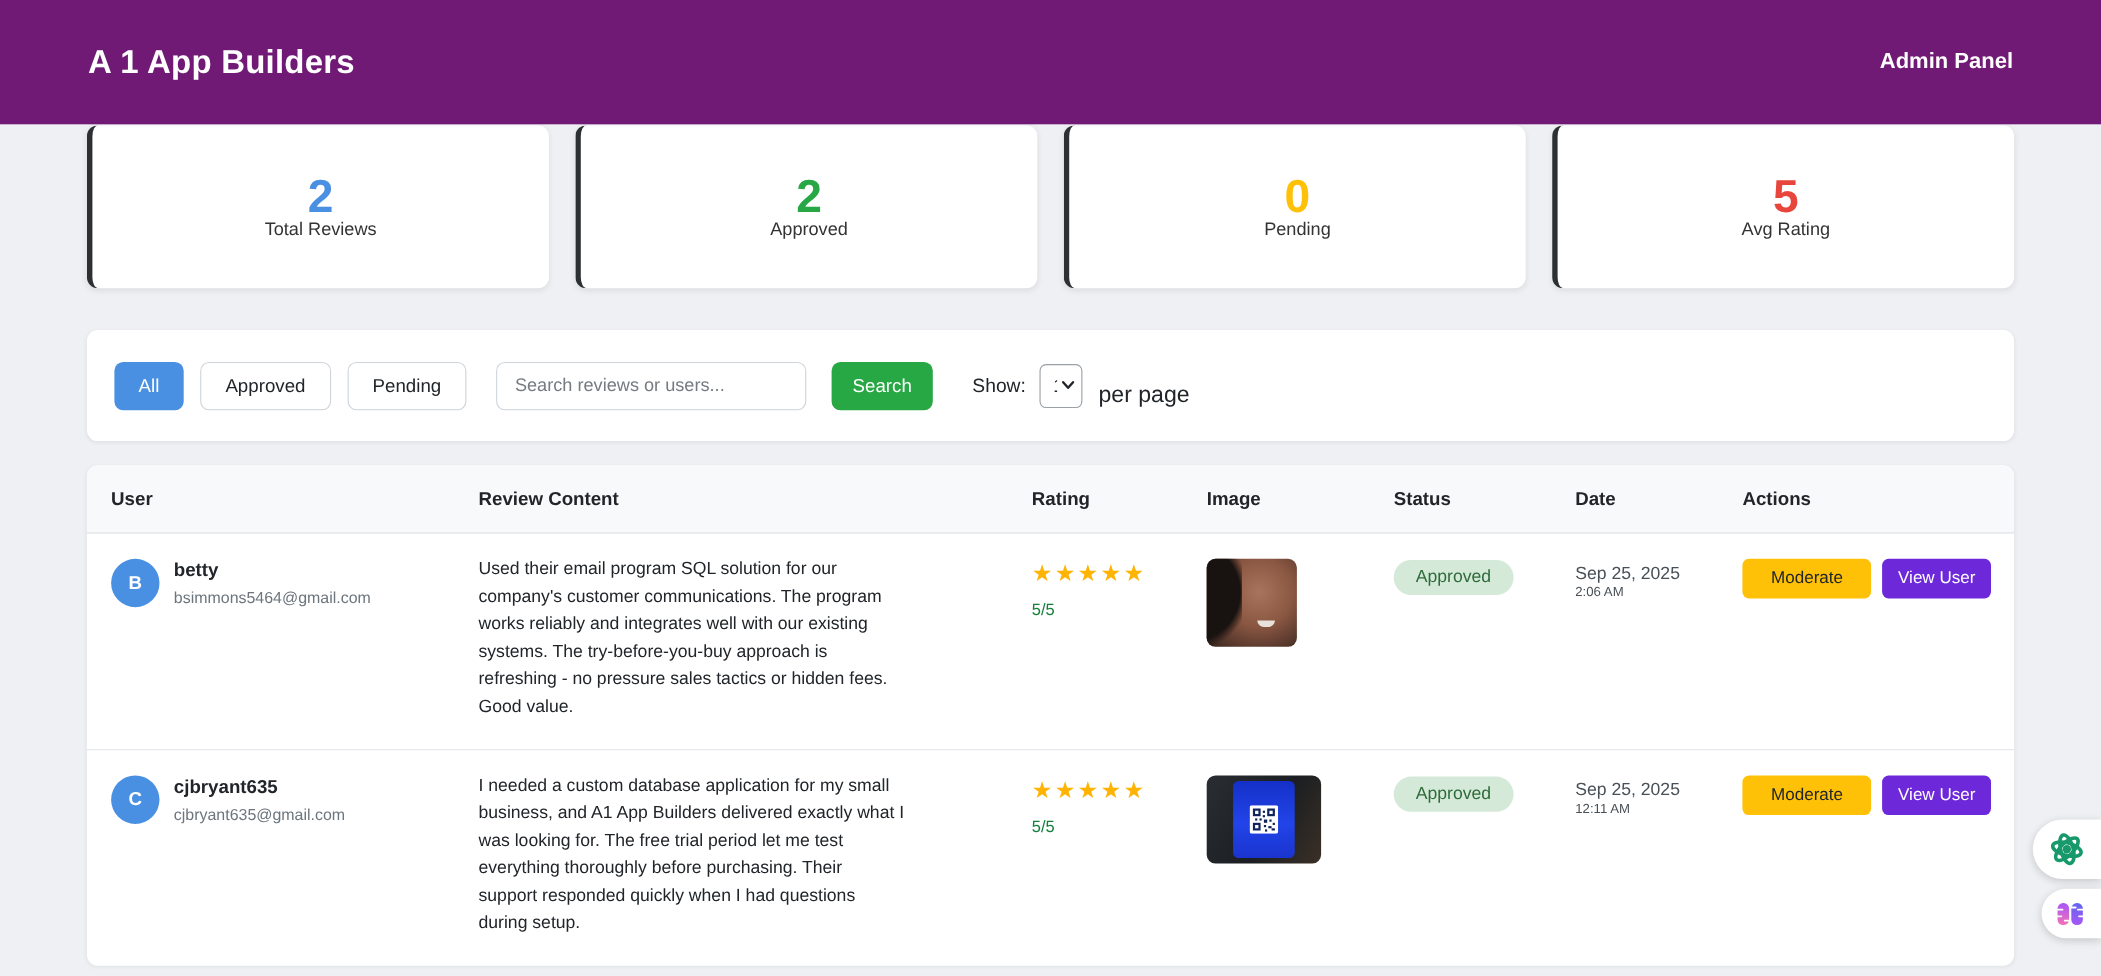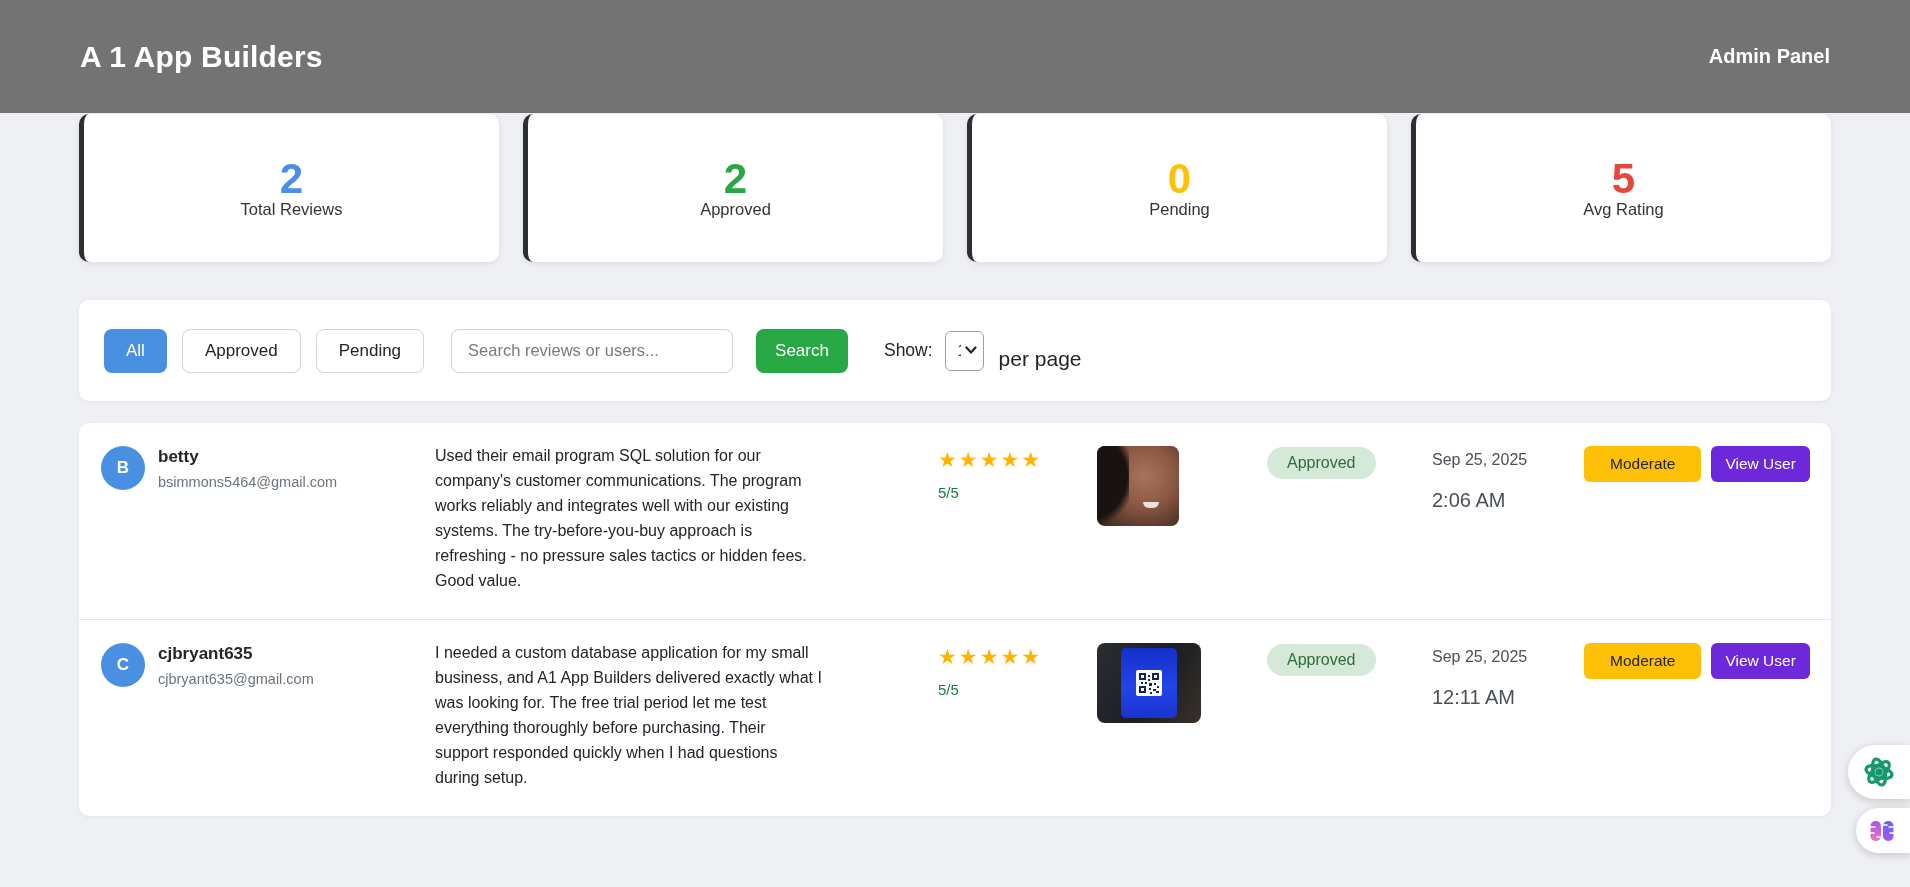--- a/index.html
+++ b/index.html
@@ -6,21 +6,21 @@
   html,body { width:1910px; height:887px; }
   body {
     font-family:"Liberation Sans","DejaVu Sans",sans-serif;
     background:#eef0f3;
     color:#212529;
     overflow:hidden;
     position:relative;
   }
   
   .topbar {
-    height:113px; background:#737373; color:#fff;
+    height:113px; background:#701a75; color:#fff;
     display:flex; align-items:center; justify-content:space-between;
     padding:0 80px;
   }
   .topbar h1 { font-size:30px; font-weight:bold; letter-spacing:.2px; }
   .topbar .admin { font-size:20px; font-weight:bold; }
 
   .container { width:1752px; margin:0 auto; }
 
   
   .stats { display:flex; gap:24px; margin-top:1px; }
@@ -124,21 +124,21 @@
     width:56px; height:70px; border-radius:5px;
     background:linear-gradient(180deg,#1430c8 0%, #2244e8 55%, #1a34cf 100%);
     display:flex; align-items:center; justify-content:center;
   }
   .status-pill {
     display:inline-block; background:#d4e9d8; color:#2f6b3a;
     font-size:16px; font-weight:500; border-radius:999px;
     padding:7px 20px; margin-top:4px;
   }
   .dcell .d1 { font-size:16px; color:#495057; margin-top:8px; }
-  .dcell .d2 { font-size:20px; color:#495057; margin-top:20px; }
+  .dcell .d2 { font-size:12px; color:#495057; margin-top:0; }
 
   .actions { display:flex; gap:10px; margin-top:3px; }
   .btn-moderate {
     background:#ffc107; color:#212529; font-size:15.5px;
     padding:9px 26px; border-radius:6px;
   }
   .btn-viewuser {
     background:#6d28d9; color:#fff; font-size:15.5px;
     padding:9px 14px; border-radius:6px;
   }
@@ -194,20 +194,29 @@
       </select>
       <svg class="chev" viewBox="0 0 12 12">
         <path d="M1.5 3.5 L6 8.5 L10.5 3.5" fill="none" stroke="#212529" stroke-width="2.2" stroke-linecap="round" stroke-linejoin="round"></path>
       </svg>
     </span>
     <span class="perpage">per page</span>
   </div>
 
   <div class="table-card">
 
+    <div class="tgrid thead">
+      <div class="th">User</div>
+      <div class="th">Review Content</div>
+      <div class="th">Rating</div>
+      <div class="th">Image</div>
+      <div class="th">Status</div>
+      <div class="th">Date</div>
+      <div class="th">Actions</div>
+    </div>
 
     <div class="tgrid trow">
       <div class="usercell">
         <div class="avatar">B</div>
         <div>
           <div class="uname">betty</div>
           <div class="uemail">bsimmons5464@gmail.com</div>
         </div>
       </div>
       <div>

